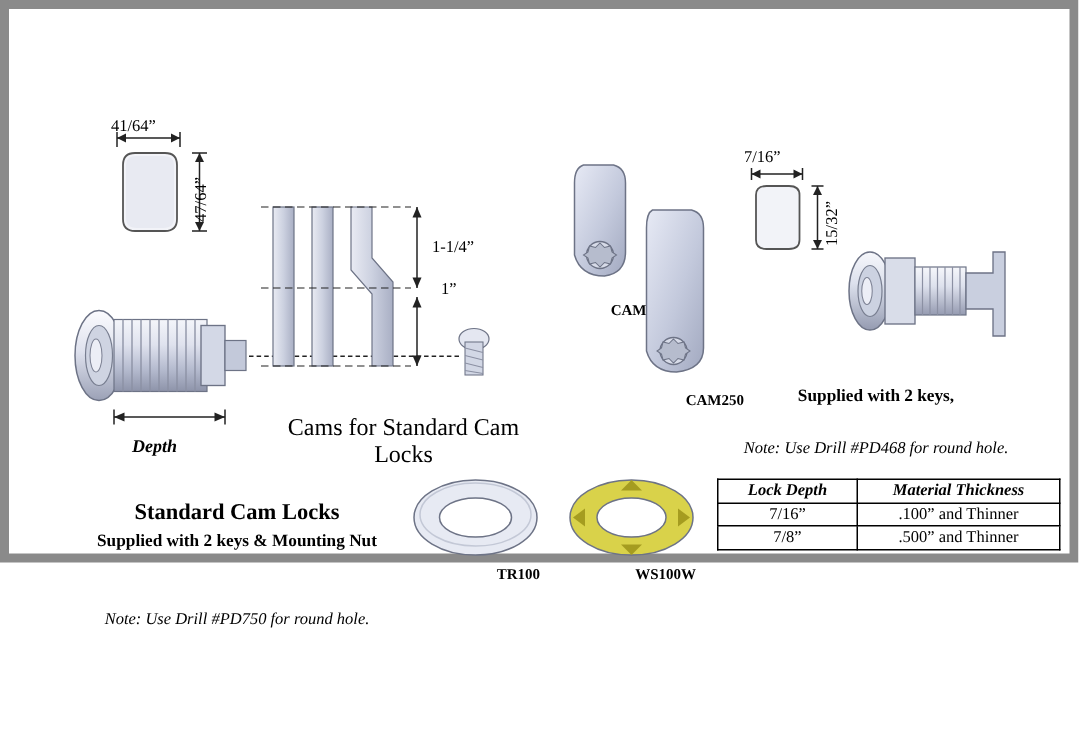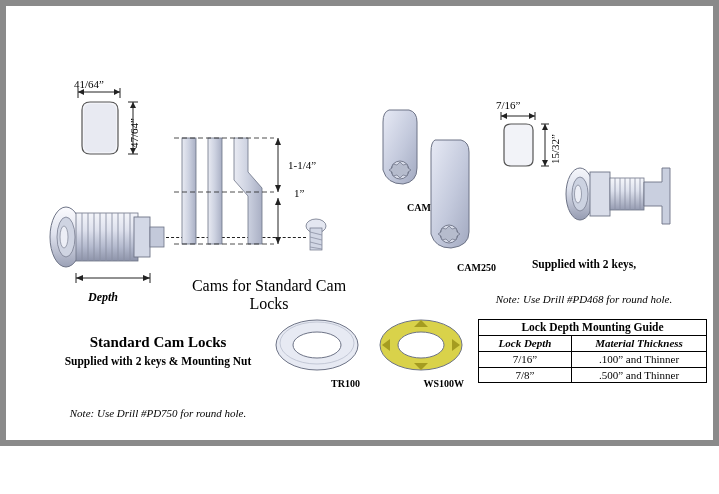--- a/index.html
+++ b/index.html
@@ -4,21 +4,21 @@
 <style>
   html,body{margin:0;padding:0;}
   body{
     width:719px;height:494px;
     background:#ffffff;
     font-family:"Liberation Serif", serif;
     overflow:hidden;
   }
   #page{
     position:relative;
-    width:719px;height:446px;
+    width:719px;height:375px;
     box-sizing:border-box;
     border:6px solid #8a8a8a;
     background:#ffffff;
   }
   .abs{position:absolute;}
   .lbl{font-family:"Liberation Serif", serif;color:#000;}
 
   
   .dim{font-size:11px;}
 
@@ -248,23 +248,20 @@
   <div class="abs lbl sub" style="left:468px;top:252px;width:220px;">Supplied with 2 keys,</div>
   <div class="abs lbl note" style="left:458px;top:287px;width:240px;">Note: Use Drill #PD468 for round hole.</div>
 
   <div class="abs lbl head" style="left:36px;top:328px;width:232px;">Standard Cam Locks</div>
   <div class="abs lbl sub" style="left:30px;top:349px;width:244px;">Supplied with 2 keys &amp; Mounting Nut</div>
   <div class="abs lbl note" style="left:30px;top:367px;width:244px;margin-top:34px;">Note: Use Drill #PD750 for round hole.</div>
 
   <div class="abs" style="left:472px;top:313px;">
     <table class="guide">
       <thead>
-        <tr>
-            <th class="title" colspan="2">Lock Depth Mounting Guide</th>
-          </tr>
         <tr>
           <th class="colh" style="width:80px;">Lock Depth</th>
           <th class="colh" style="width:122px;">Material Thickness</th>
         </tr>
       </thead>
       <tbody>
         <tr>
           <td>7/16”</td>
           <td>.100” and Thinner</td>
         </tr>

